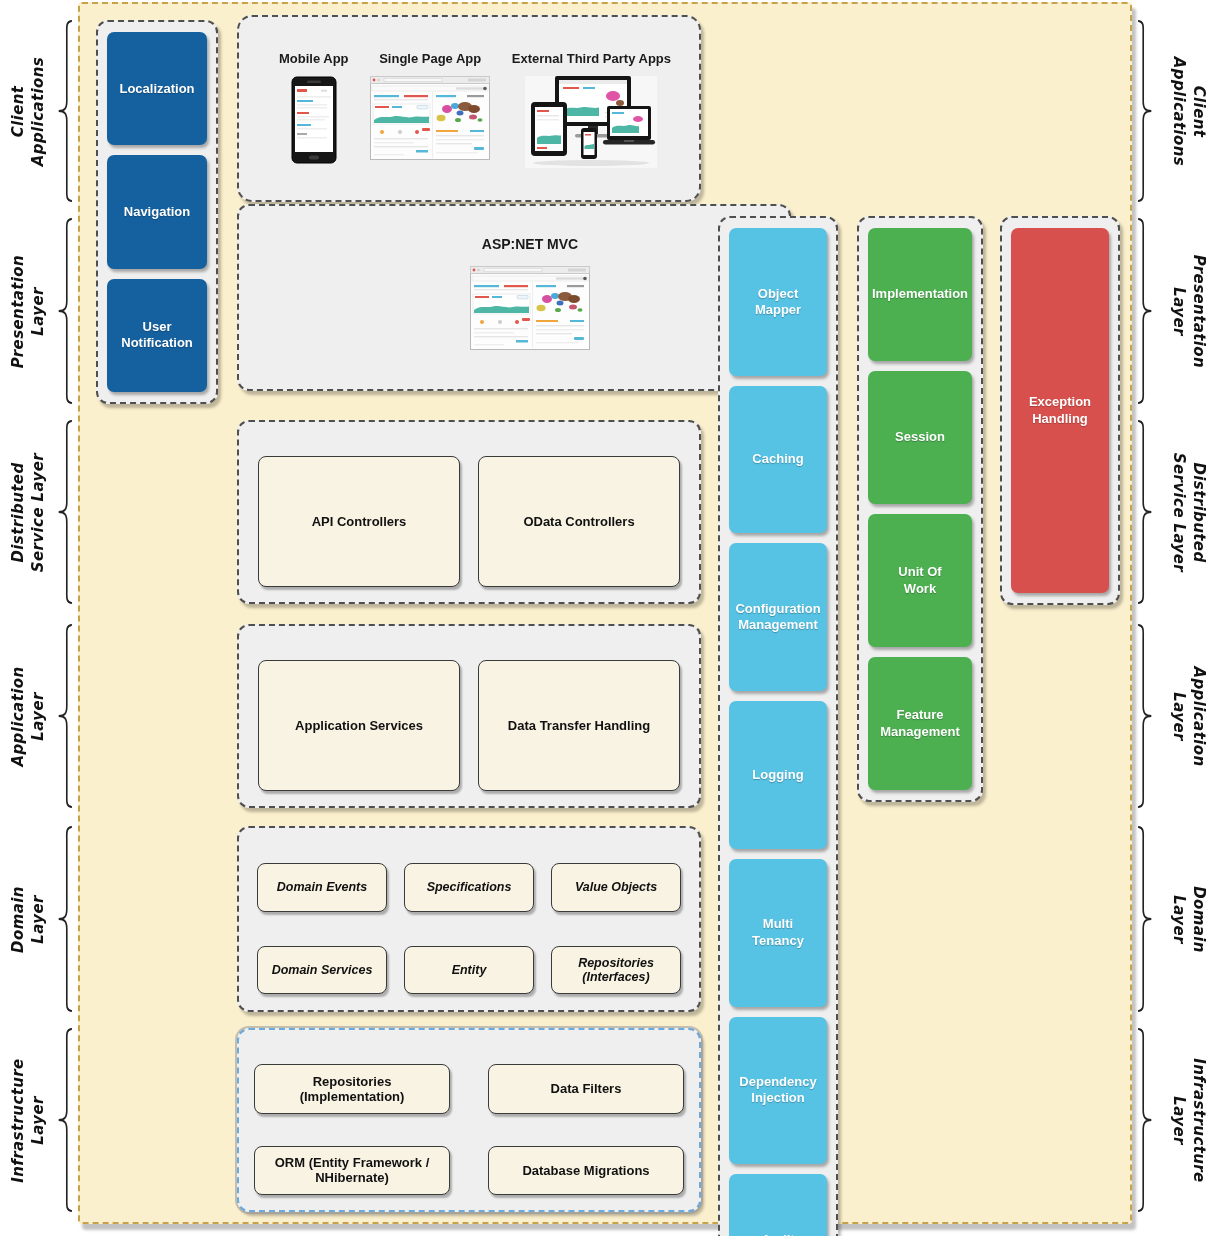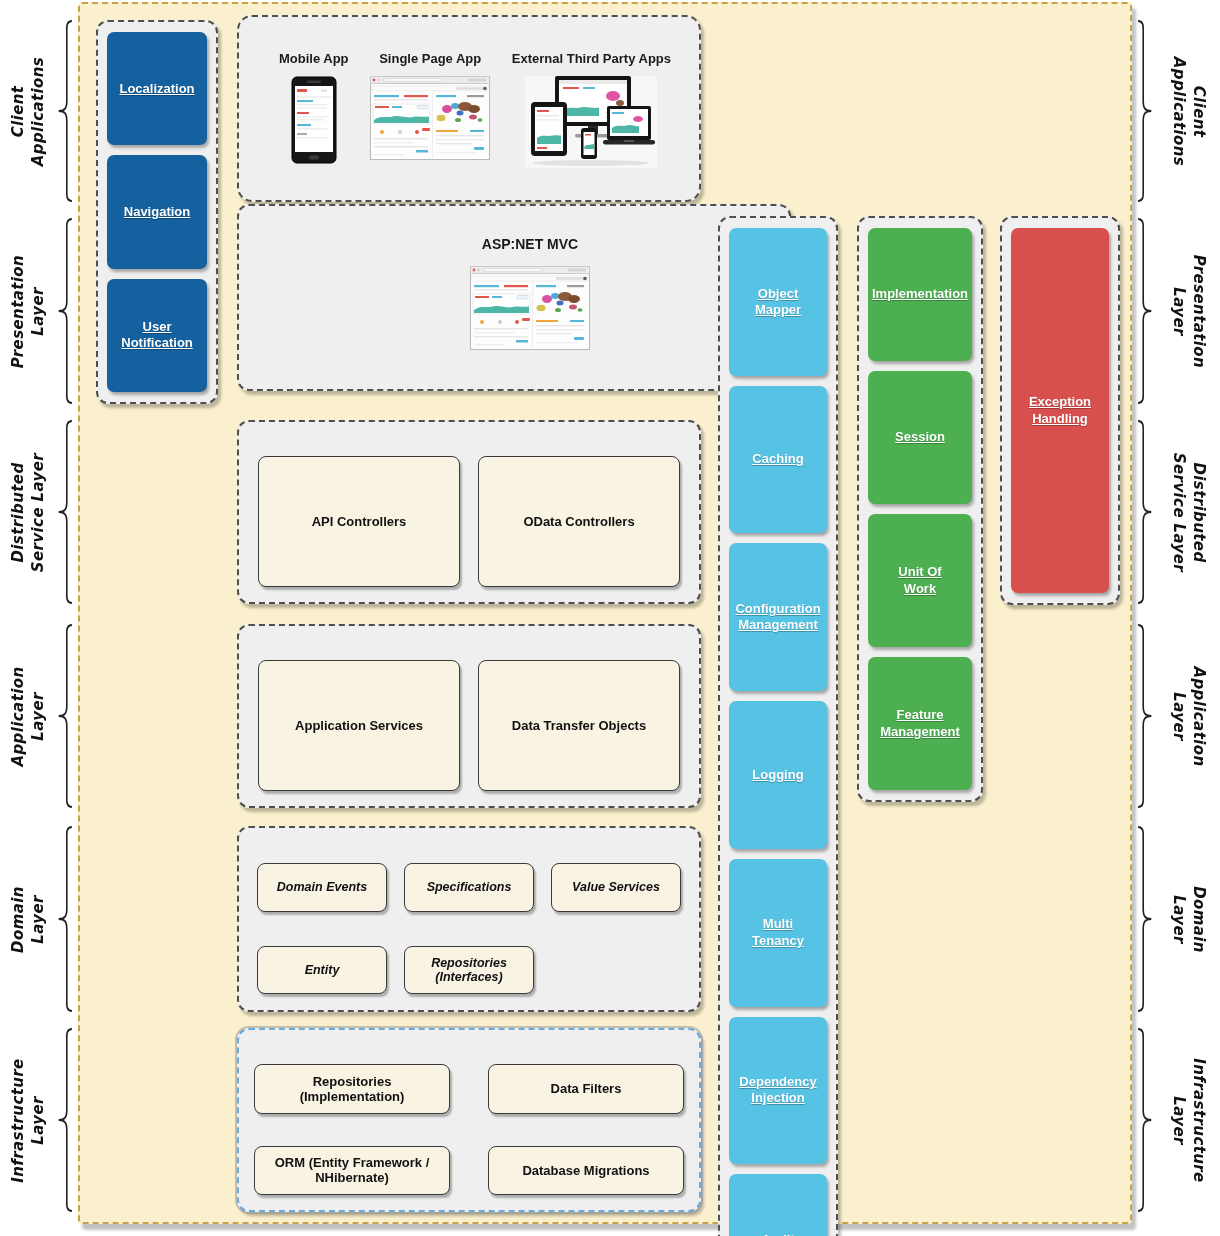--- a/index.html
+++ b/index.html
@@ -6,21 +6,21 @@
   body{width:1220px;height:1236px;position:relative;font-family:"Liberation Sans",sans-serif;overflow:hidden;}
   .stage{position:absolute;inset:0;}
   .canvas{position:absolute;left:78px;top:2px;width:1050px;height:1218px;background:#fbf0cd;
           border:2px dashed #c8a24b;border-radius:4px;box-shadow:4px 6px 3px rgba(120,120,120,.45);}
   .grp{position:absolute;background:#efefef;border:2px dashed #4f4f4f;border-radius:12px;
        box-shadow:3px 4px 3px rgba(0,0,0,.25);box-sizing:border-box;}
   
   .vstack{display:flex;flex-direction:column;gap:10px;padding:10px 9px;}
   .cbox{flex:1;border-radius:7px;color:#fff;font-weight:bold;font-size:13px;line-height:1.25;
         display:flex;align-items:center;justify-content:center;text-align:center;padding:4px 16px;
-        box-shadow:2px 3px 3px rgba(0,0,0,.3);text-shadow:0 1px 1px rgba(0,0,0,.25);box-sizing:border-box;text-decoration:underline;}
+        box-shadow:2px 3px 3px rgba(0,0,0,.3);text-shadow:0 1px 1px rgba(0,0,0,.25);box-sizing:border-box;}
   .blue{background:#15619f;}
   .cyan{background:#56c2e4;}
   .green{background:#4cb050;}
   .red{background:#d8504d;}
   
   .cream{background:#f9f3e3;border:1px solid #3a3a3a;border-radius:8px;
          box-shadow:2px 3px 2px rgba(0,0,0,.28);display:flex;align-items:center;justify-content:center;
          text-align:center;font-weight:bold;font-size:13px;color:#111;padding:4px 12px;box-sizing:border-box;margin-top:19px;}
   .two-col{display:flex;gap:18px;padding:15px 19px;}
   .two-col .cream{flex:1;}
@@ -191,27 +191,28 @@
     </div>
   </div>
 
   <div class="grp two-col" style="left:237px;top:420px;width:464px;height:184px;">
     <div class="cream">API Controllers</div>
     <div class="cream">OData Controllers</div>
   </div>
 
   <div class="grp two-col" style="left:237px;top:624px;width:464px;height:184px;">
     <div class="cream">Application Services</div>
-    <div class="cream">Data Transfer Objects</div>
+    <div class="cream">Data Transfer Handling</div>
   </div>
 
   <div class="grp grid-3x2" style="left:237px;top:826px;width:464px;height:186px;font-style:italic;">
     <div class="cream">Domain Events</div>
     <div class="cream">Specifications</div>
-    <div class="cream">Value Services</div>
+    <div class="cream">Value Objects</div>
+    <div class="cream">Domain Services</div>
     <div class="cream">Entity</div>
     <div class="cream">Repositories (Interfaces)</div>
   </div>
 
   <div class="grp grid-2x2 infra" style="left:237px;top:1028px;width:464px;height:184px;">
     <div class="cream">Repositories (Implementation)</div>
     <div class="cream">Data Filters</div>
     <div class="cream">ORM (Entity Framework / NHibernate)</div>
     <div class="cream">Database Migrations</div>
   </div>

